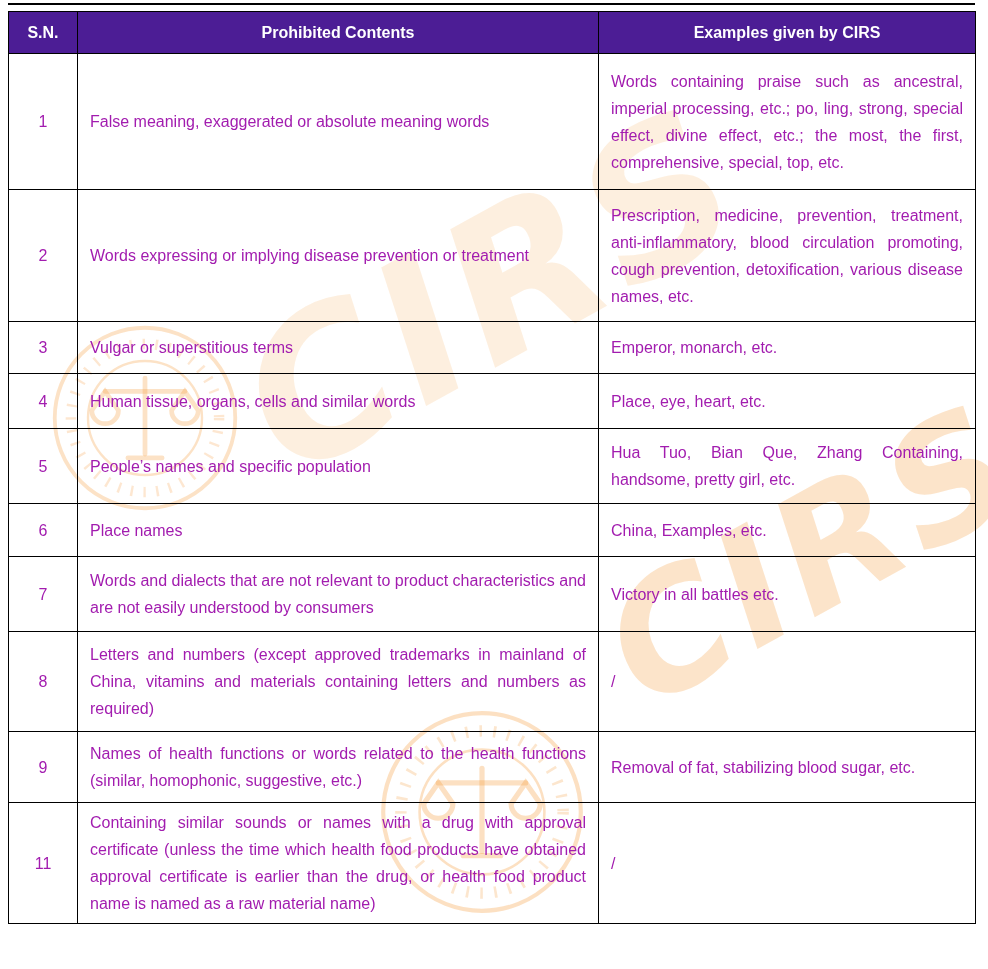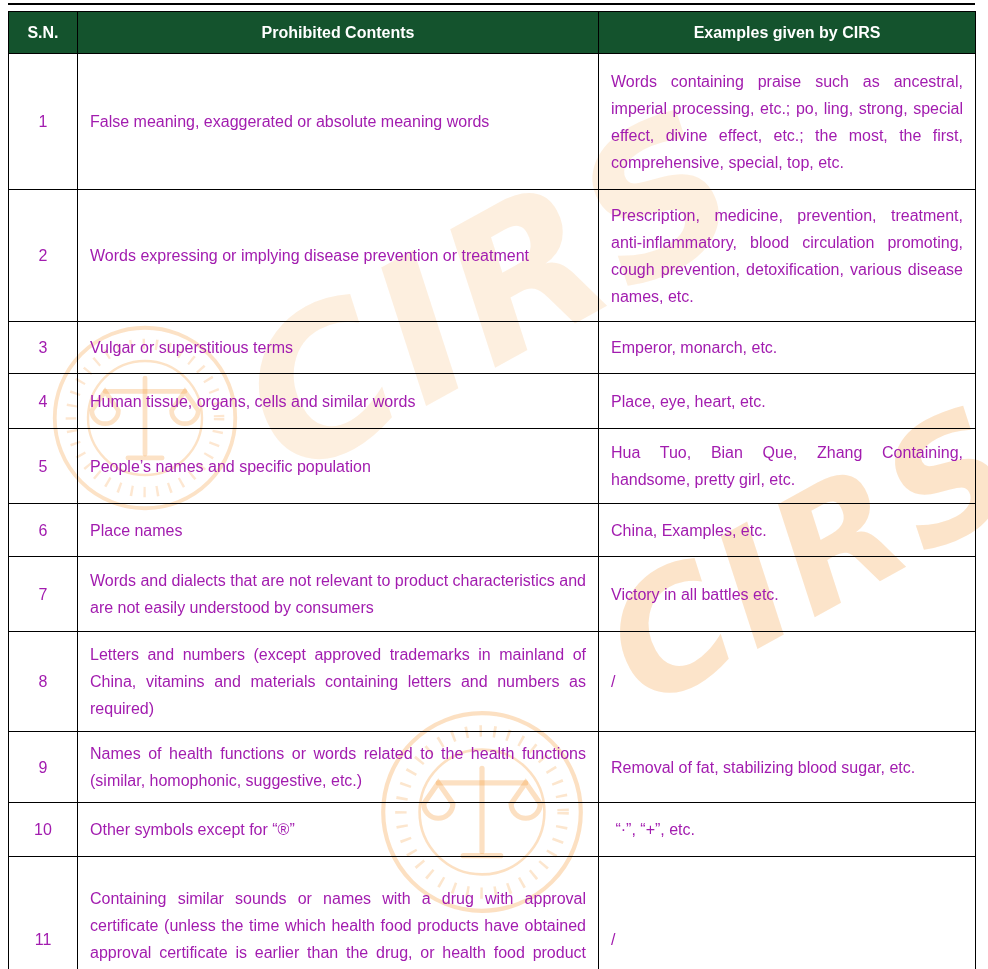--- a/index.html
+++ b/index.html
@@ -38,21 +38,21 @@
   }
   table.main th, table.main td{
     border:1.5px solid #000000;
     font-size:16px;line-height:27px;
     color:#a21caf;
     padding:6px 12px;
     vertical-align:middle;
     overflow:hidden;
   }
   table.main th{
-    background:#14532d;color:#ffffff;
+    background:#4c1d95;color:#ffffff;
     font-weight:bold;text-align:center;
     height:41px;padding:0 6px;
   }
   col.c-sn{width:69px;}
   col.c-pro{width:521px;}
   col.c-ex{width:377px;}
   td.cell-sn{text-align:center;padding:6px 4px;}
   td.cell-prohibited{text-align:justify;}
   td.cell-examples{text-align:justify;}
   
@@ -164,25 +164,20 @@
           <td class="cell-sn">8</td>
           <td class="cell-prohibited">Letters and numbers (except approved trademarks in mainland of China, vitamins and materials containing letters and numbers as required)</td>
           <td class="cell-examples">/</td>
         </tr>
         <tr>
           <td class="cell-sn">9</td>
           <td class="cell-prohibited">Names of health functions or words related to the health functions (similar, homophonic, suggestive, etc.)</td>
           <td class="cell-examples">Removal of fat, stabilizing blood sugar, etc.</td>
         </tr>
         <tr>
-          <td class="cell-sn">10</td>
-          <td class="cell-prohibited">Other symbols except for “®”</td>
-          <td class="cell-examples">&nbsp;“·”, “+”, etc.</td>
-        </tr>
-        <tr>
           <td class="cell-sn">11</td>
           <td class="cell-prohibited">Containing similar sounds or names with a drug with approval certificate (unless the time which health food products have obtained approval certificate is earlier than the drug, or health food product name is named as a raw material name)</td>
           <td class="cell-examples">/</td>
         </tr>
       </tbody>
   </table>
 
 </div>
 
 </body></html>

